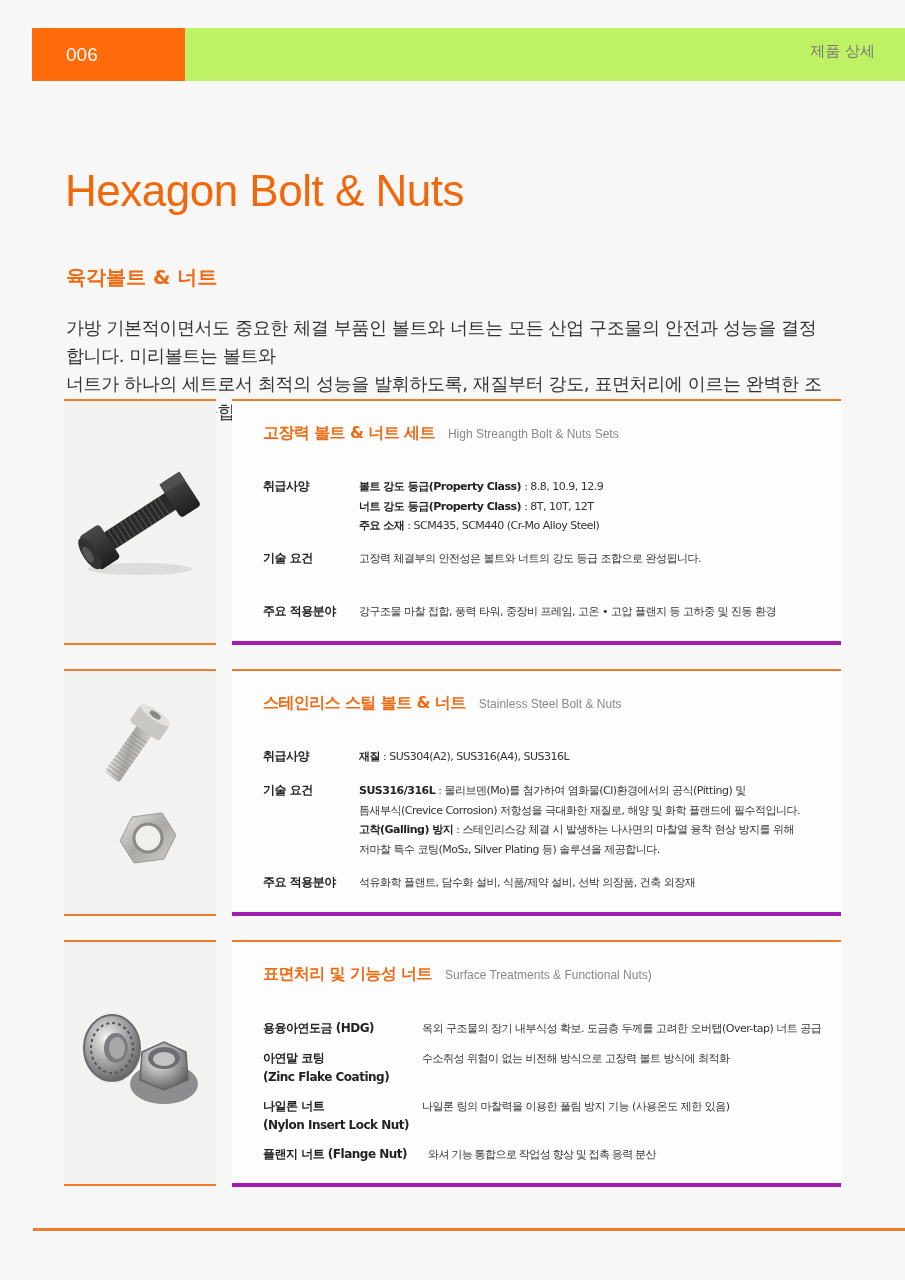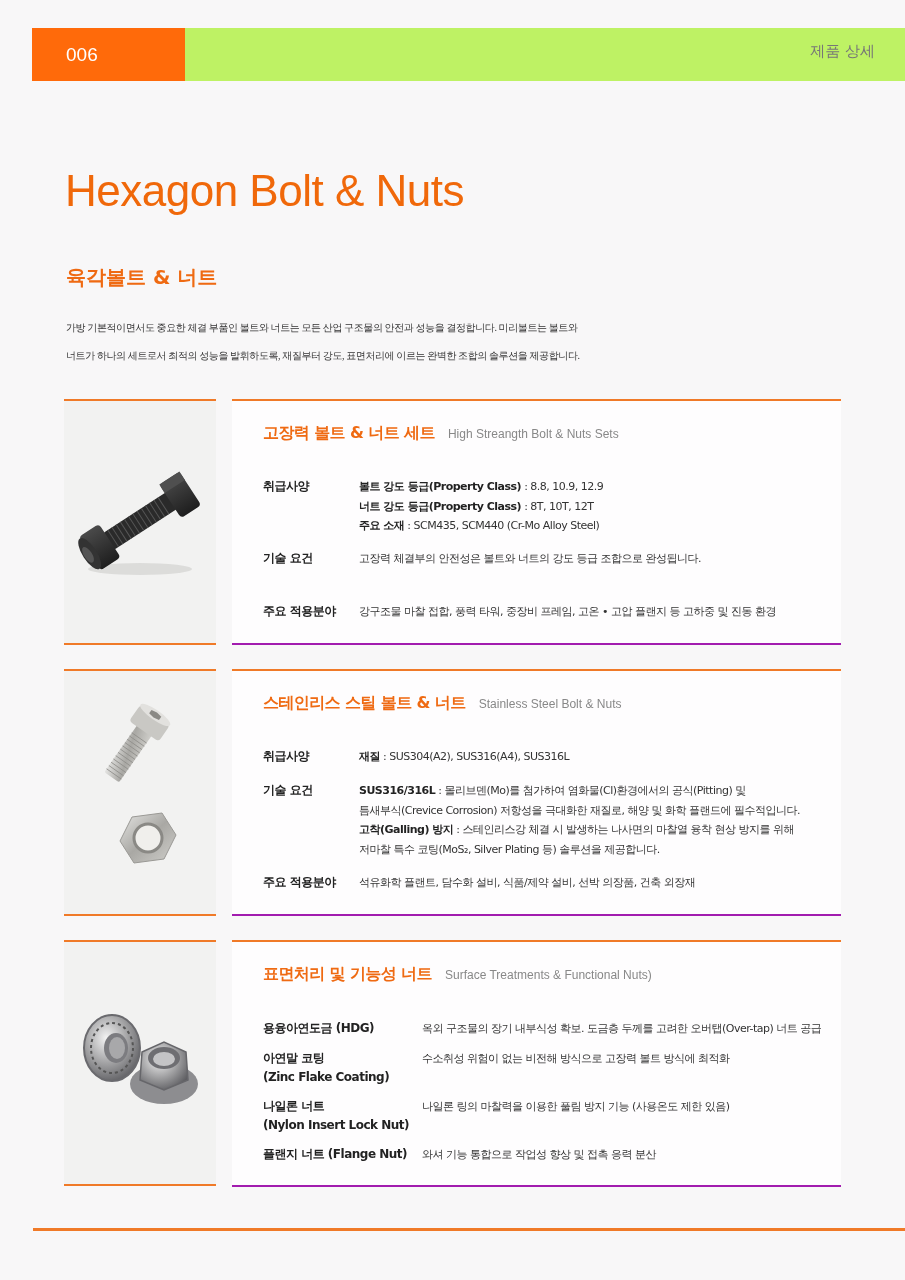--- a/index.html
+++ b/index.html
@@ -33,34 +33,34 @@
       font-family: "Liberation Sans", sans-serif;
       font-size: 44px; color: #f0680a; letter-spacing: -0.5px;
       font-weight: normal;
     }
     .sub-title {
       position: absolute; left: 66px; top: 264px;
       font-size: 20px; font-weight: bold; color: #ef6a12;
     }
     .intro {
       position: absolute; left: 66px; top: 314px; width: 760px;
-      font-size: 10px; line-height: 28px; color: #333; letter-spacing: -0.4px; font-family: Liberation Serif, serif;
+      font-size: 18px; line-height: 28px; color: #333; letter-spacing: -0.4px;
     }
 
     
     .product-row { position: absolute; left: 64px; width: 777px; }
     .img-panel {
       position: absolute; left: 0; top: 0; width: 152px;
       border-top: 2px solid #f07a28; border-bottom: 2px solid #f07a28;
       background: #f2f2f1;
     }
     .img-panel svg { position: absolute; left: 0; top: 0; }
     .info-card {
       position: absolute; left: 168px; top: 0; width: 609px;
-      border-top: 2px solid #f07a28; border-bottom: 2px solid #a21caf;
+      border-top: 2px solid #f07a28; border-bottom: 4px solid #a21caf;
       background: #fefdfe;
     }
     .card-head {
       position: absolute; left: 31px; top: 22px; white-space: nowrap;
     }
     .card-title-ko {
       font-size: 16px; font-weight: bold; color: #ef6a12; letter-spacing: -0.6px;
     }
     .card-title-en {
       font-family: "Liberation Sans", sans-serif;
@@ -289,21 +289,21 @@
           <div>나일론 너트</div>
           <div>(Nylon Insert Lock Nut)</div>
         </div>
         <div class="spec-value" style="left:159px;">
           <div>나일론 링의 마찰력을 이용한 풀림 방지 기능 (사용온도 제한 있음)</div>
         </div>
       </div>
 
       <div class="spec-row" style="top:203px;height:20px;text-align:right;">
         <div class="spec-label">플랜지 너트 (Flange Nut)</div>
-        <div class="spec-value" style="left:159px;">
+        <div class="spec-value" style="left:165px;font-family:Liberation Serif, serif;">
           <div>와셔 기능 통합으로 작업성 향상 및 접촉 응력 분산</div>
         </div>
       </div>
     </div>
   </div>
 
   <div class="footer-line"></div>
 </div>
 
 </body></html>

